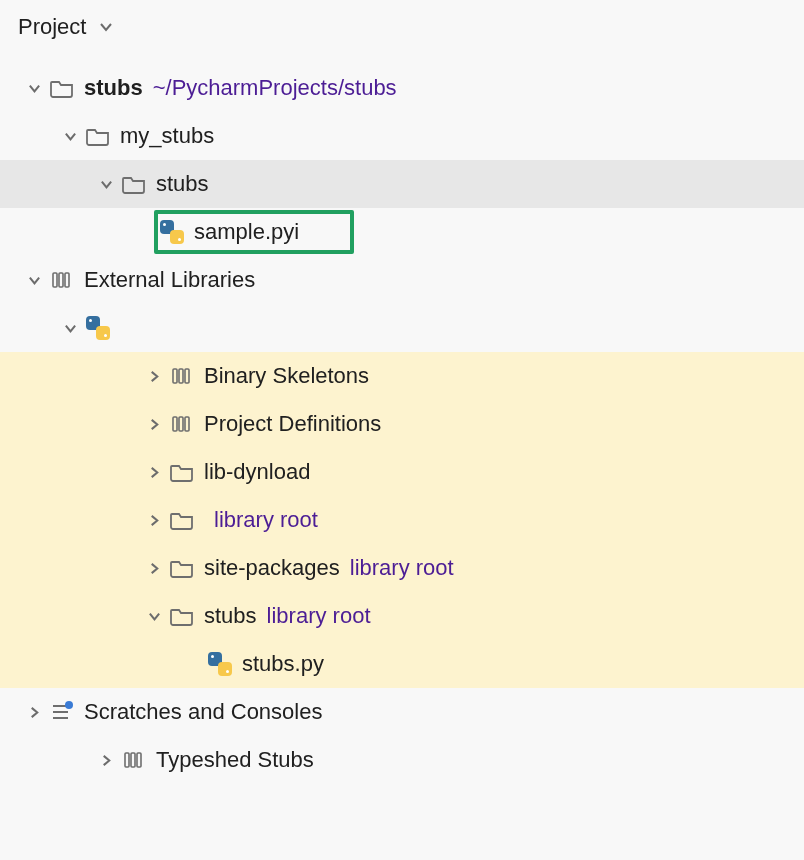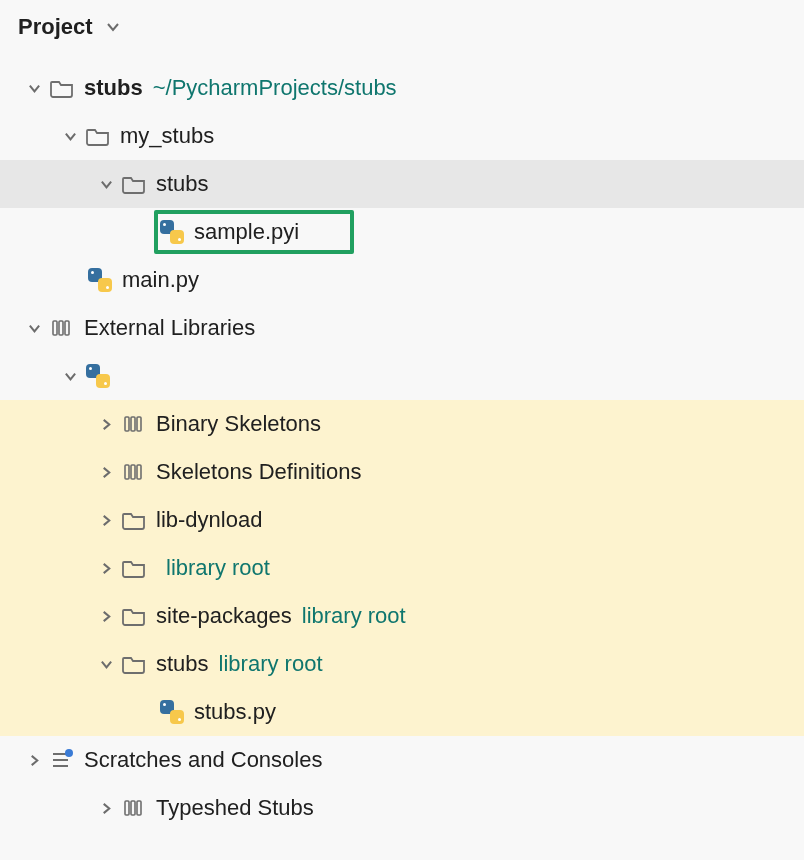--- a/index.html
+++ b/index.html
@@ -11,21 +11,21 @@
     font-size: 22px;
     color: #202020;
     overflow: hidden;
   }
   .panel { width: 100%; height: 100%; }
   .header {
     display: flex; align-items: center;
     padding: 14px 12px 10px 18px;
     gap: 10px;
   }
-  .header-title { font-weight: 700; font-size: 22px; }
+  .header-title { font-weight: 400; font-size: 22px; }
   .chev {
     display: inline-flex; align-items: center; justify-content: center;
     width: 20px; height: 20px;
   }
   .chev svg { width: 14px; height: 14px; stroke: #6c6c6c; stroke-width: 2; fill: none; }
 
   .tree { padding-top: 14px; text-align: right; }
   .row {
     display: flex; align-items: center;
     height: 48px;
@@ -42,23 +42,23 @@
   .arrow svg { width: 13px; height: 13px; stroke: #6c6c6c; stroke-width: 2.2; fill: none; }
   .icon {
     width: 28px; height: 28px;
     display: inline-flex; align-items: center; justify-content: center;
     flex-shrink: 0;
     margin-right: 8px;
   }
   .label { white-space: nowrap; }
   .bold { font-weight: 700; }
   .muted { color: #8c8c8c; }
-  .path-suffix { margin-left: 10px; color: #0f766e; }
+  .path-suffix { margin-left: 10px; color: #4c1d95; }
   .row.selected { background: #e7e7e7; }
-  .row.hl-yellow { background: #fdf3cf; }
+  .row.hl-yellow { background: #fdf3cf; padding-left: 48px; }
   .hl-green-box {
     position: absolute;
     border: 4px solid #21a060;
     border-radius: 2px;
     pointer-events: none;
   }
 
   
   .folder-svg { width: 24px; height: 20px; }
   .folder-svg path { fill: none; stroke: #6e6e6e; stroke-width: 1.8; }
@@ -150,95 +150,85 @@
       <span class="icon">
         <span class="py-icon">
             <span class="py-blue"></span>
             <span class="py-yellow"></span>
           </span>
       </span>
       <span class="label">sample.pyi</span>
       <span class="hl-green-box" style="left:154px; top:2px; width:200px; height:44px;"></span>
     </div>
 
-    <div class="row">
-      <span class="indent" style="width:86px"></span>
+
+    <div class="row">
+      <span class="indent" style="width:22px"></span>
+      <span class="arrow">
+        <svg viewBox="0 0 14 14">
+            <polyline points="2,4 7,10 12,4"></polyline>
+          </svg>
+      </span>
+      <span class="icon">
+        <svg class="lib-svg" viewBox="0 0 22 22">
+          <rect x="2" y="4" width="4" height="14" rx="1"></rect>
+          <rect x="8" y="4" width="4" height="14" rx="1"></rect>
+          <rect x="14" y="4" width="4" height="14" rx="1"></rect>
+        </svg>
+      </span>
+      <span class="label">External Libraries</span>
+    </div>
+
+    <div class="row">
+      <span class="indent" style="width:58px"></span>
+      <span class="arrow">
+        <svg viewBox="0 0 14 14">
+            <polyline points="2,4 7,10 12,4"></polyline>
+          </svg>
+      </span>
       <span class="icon">
         <span class="py-icon">
             <span class="py-blue"></span>
             <span class="py-yellow"></span>
           </span>
       </span>
-      <span class="label">main.py</span>
-    </div>
-
-    <div class="row">
-      <span class="indent" style="width:22px"></span>
-      <span class="arrow">
-        <svg viewBox="0 0 14 14">
-            <polyline points="2,4 7,10 12,4"></polyline>
+    </div>
+
+    <div class="row hl-yellow">
+      <span class="indent" style="width:94px"></span>
+      <span class="arrow">
+        <svg viewBox="0 0 14 14">
+            <polyline points="4,2 10,7 4,12"></polyline>
           </svg>
       </span>
       <span class="icon">
         <svg class="lib-svg" viewBox="0 0 22 22">
           <rect x="2" y="4" width="4" height="14" rx="1"></rect>
           <rect x="8" y="4" width="4" height="14" rx="1"></rect>
           <rect x="14" y="4" width="4" height="14" rx="1"></rect>
         </svg>
       </span>
-      <span class="label">External Libraries</span>
-    </div>
-
-    <div class="row">
-      <span class="indent" style="width:58px"></span>
-      <span class="arrow">
-        <svg viewBox="0 0 14 14">
-            <polyline points="2,4 7,10 12,4"></polyline>
-          </svg>
-      </span>
-      <span class="icon">
-        <span class="py-icon">
-            <span class="py-blue"></span>
-            <span class="py-yellow"></span>
-          </span>
-      </span>
+      <span class="label">Binary Skeletons</span>
     </div>
 
     <div class="row hl-yellow">
       <span class="indent" style="width:94px"></span>
       <span class="arrow">
         <svg viewBox="0 0 14 14">
             <polyline points="4,2 10,7 4,12"></polyline>
           </svg>
       </span>
       <span class="icon">
         <svg class="lib-svg" viewBox="0 0 22 22">
           <rect x="2" y="4" width="4" height="14" rx="1"></rect>
           <rect x="8" y="4" width="4" height="14" rx="1"></rect>
           <rect x="14" y="4" width="4" height="14" rx="1"></rect>
         </svg>
       </span>
-      <span class="label">Binary Skeletons</span>
-    </div>
-
-    <div class="row hl-yellow">
-      <span class="indent" style="width:94px"></span>
-      <span class="arrow">
-        <svg viewBox="0 0 14 14">
-            <polyline points="4,2 10,7 4,12"></polyline>
-          </svg>
-      </span>
-      <span class="icon">
-        <svg class="lib-svg" viewBox="0 0 22 22">
-          <rect x="2" y="4" width="4" height="14" rx="1"></rect>
-          <rect x="8" y="4" width="4" height="14" rx="1"></rect>
-          <rect x="14" y="4" width="4" height="14" rx="1"></rect>
-        </svg>
-      </span>
-      <span class="label">Skeletons Definitions</span>
+      <span class="label">Project Definitions</span>
     </div>
 
     <div class="row hl-yellow">
       <span class="indent" style="width:94px"></span>
       <span class="arrow">
         <svg viewBox="0 0 14 14">
             <polyline points="4,2 10,7 4,12"></polyline>
           </svg>
       </span>
       <span class="icon">

